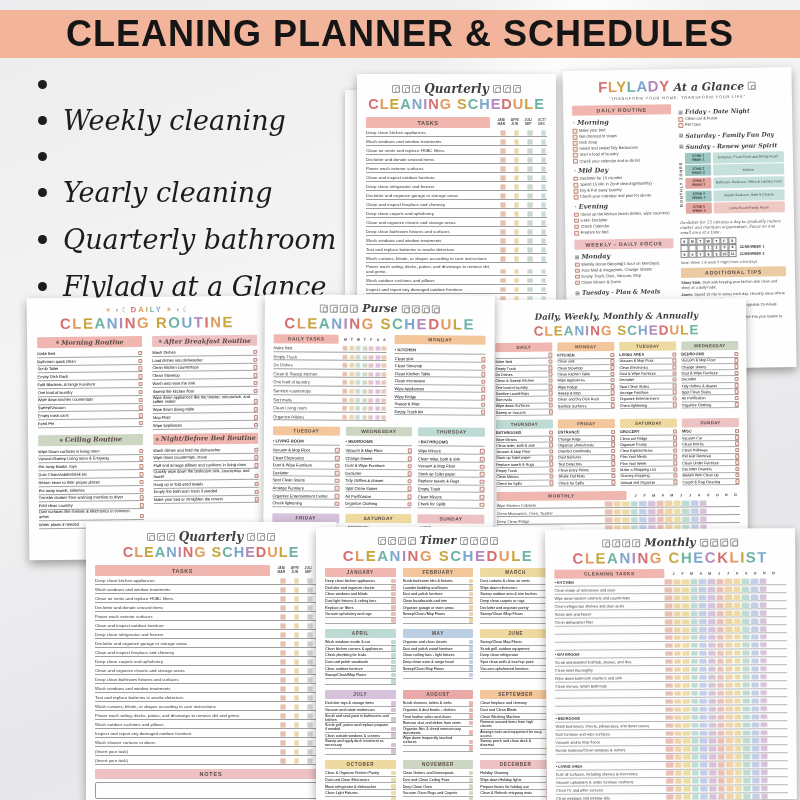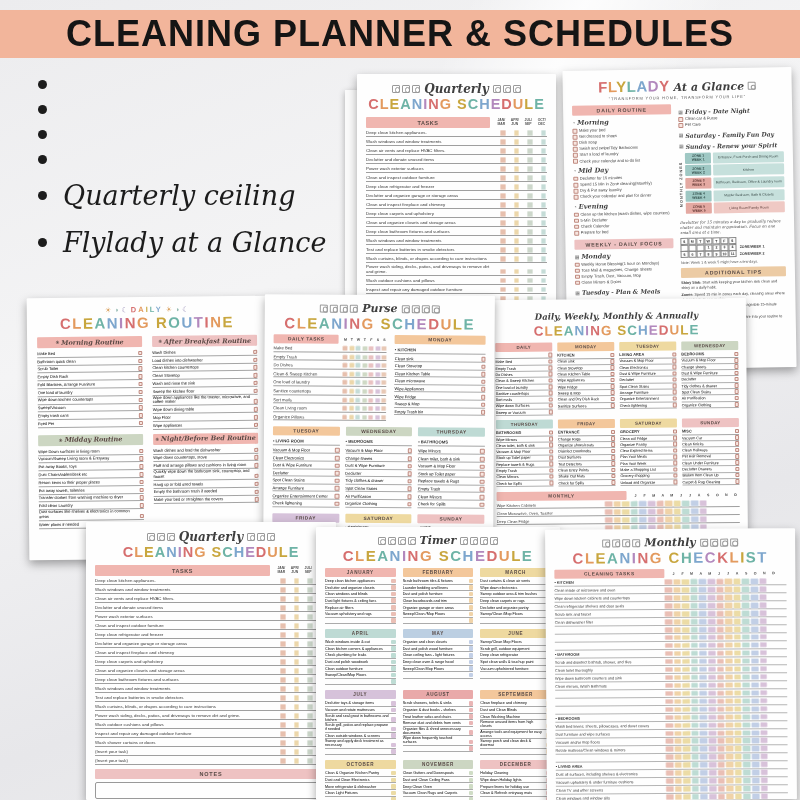--- a/index.html
+++ b/index.html
@@ -176,33 +176,35 @@
 </div>
 
 <div class="features">
 
     <div class="feature">
       <span class="dot"></span>
     </div>
 
     <div class="feature">
       <span class="dot"></span>
+      <span>Weekly cleaning</span>
     </div>
 
     <div class="feature">
       <span class="dot"></span>
     </div>
 
     <div class="feature">
       <span class="dot"></span>
+      <span>Yearly cleaning</span>
     </div>
 
     <div class="feature">
       <span class="dot"></span>
-      <span>Quarterly ceiling</span>
+      <span>Quarterly bathroom</span>
     </div>
 
     <div class="feature">
       <span class="dot"></span>
       <span>Flylady at a Glance</span>
     </div>
   </div>
 
 <div class="sliver" style="left:345px;top:90px;width:14px;height:212px;"></div>
 <div class="sliver lines" style="left:305px;top:540px;width:14px;height:228px;"></div>
@@ -862,21 +864,21 @@
             <div class="d-row">
               <span class="t">Wipe appliances</span>
               <span class="box"></span>
             </div>
           </div>
       </div>
 
       <div class="d-sec">
         <div class="hd green">
           <span class="ic">✳</span>
-          <span class="script">Midday Routine</span>
+          <span class="script">Ceiling Routine</span>
         </div>
         <div>
 
             <div class="d-row">
               <span class="t">Wipe Down surfaces in living room</span>
               <span class="box"></span>
             </div>
 
             <div class="d-row">
               <span class="t">Vacuum/Sweep Living room &amp; Entryway</span>

